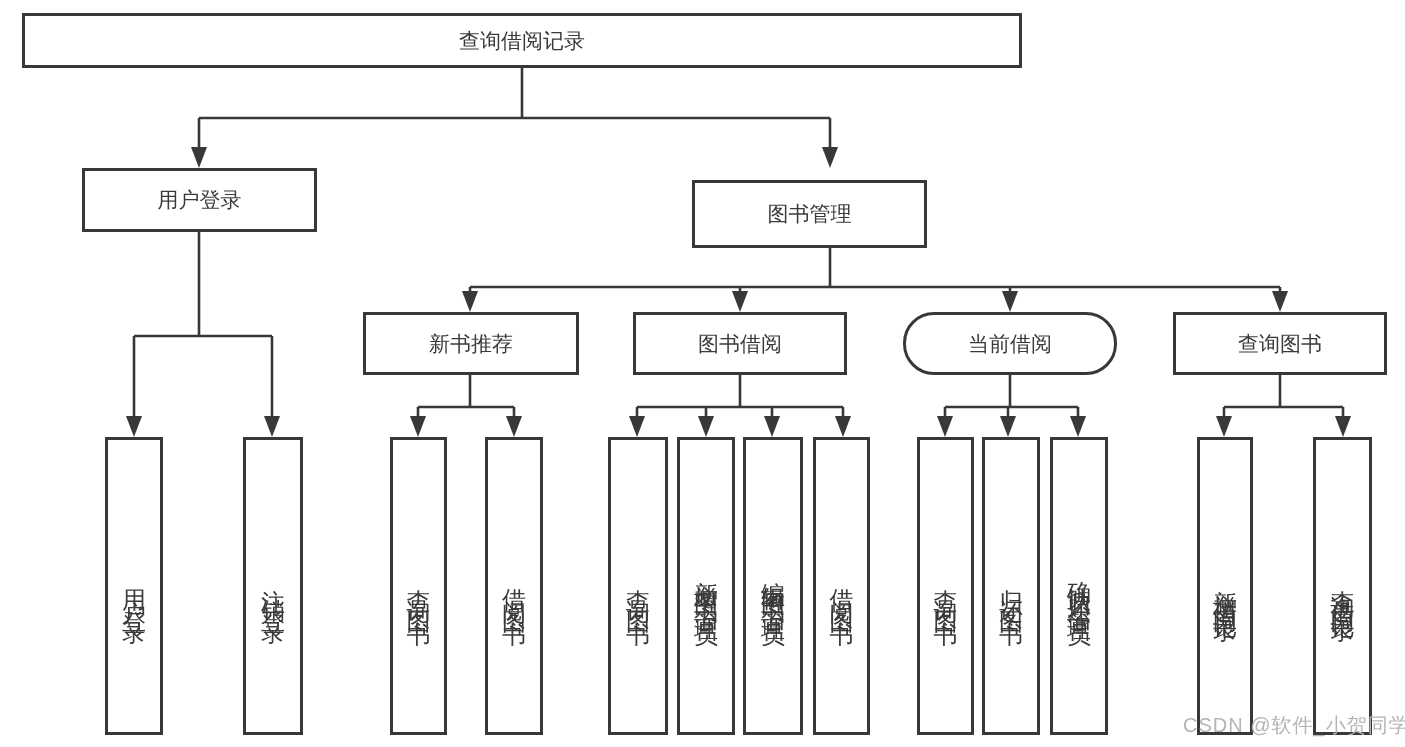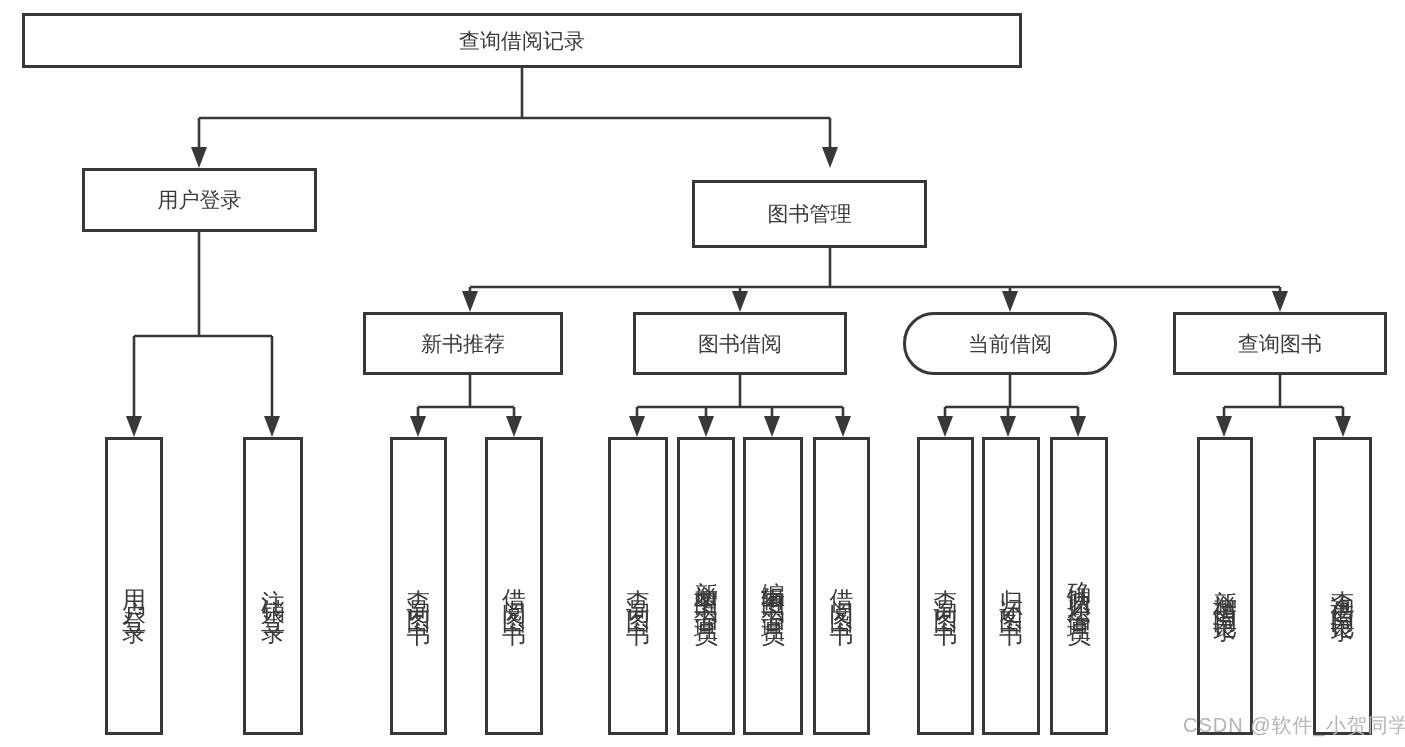--- a/index.html
+++ b/index.html
@@ -80,21 +80,21 @@
     <span>查询借阅记录</span>
   </div>
 
   <div class="box" style="left:82px;top:168px;width:235px;height:64px;">
     <span>用户登录</span>
   </div>
   <div class="box" style="left:692px;top:168px;width:235px;height:68px;margin-top:12px;">
     <span>图书管理</span>
   </div>
 
-  <div class="box" style="left:363px;top:312px;width:200px;height:63px;">
+  <div class="box" style="left:363px;top:312px;width:216px;height:63px;">
     <span>新书推荐</span>
   </div>
   <div class="box" style="left:633px;top:312px;width:214px;height:63px;align-items:center;">
     <span>图书借阅</span>
   </div>
   <div class="box" style="left:903px;top:312px;width:214px;height:63px;border-radius:31px;">
     <span>当前借阅</span>
   </div>
   <div class="box" style="left:1173px;top:312px;width:214px;height:63px;">
     <span>查询图书</span>

